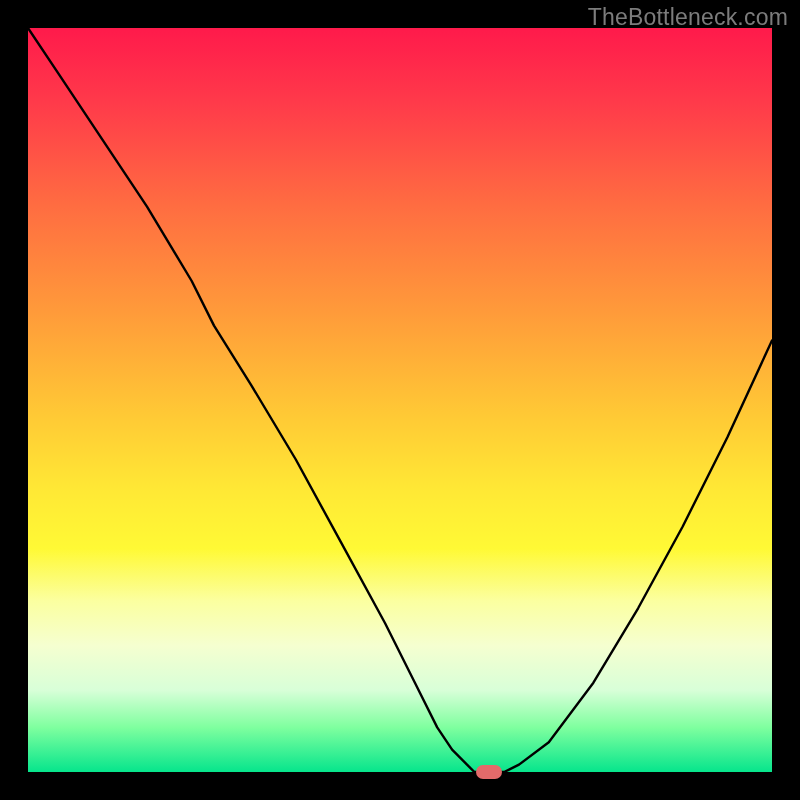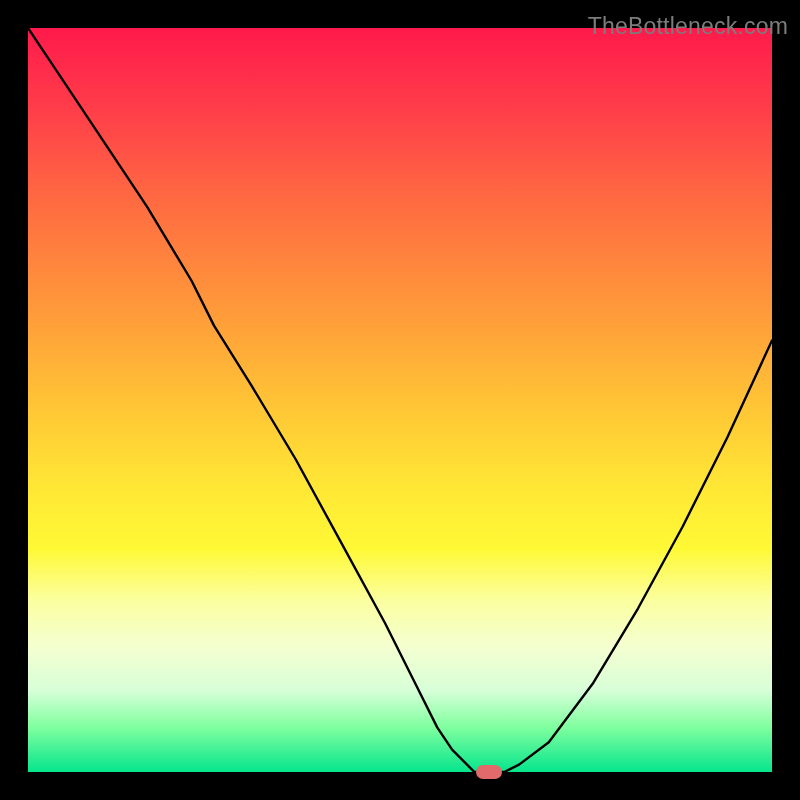--- a/index.html
+++ b/index.html
@@ -19,21 +19,20 @@
   .watermark {
     position: absolute;
     top: 4px;
     right: 12px;
     font-family: Arial, Helvetica, sans-serif;
     font-size: 23px;
     font-weight: 500;
     color: #7c7c7c;
     letter-spacing: 0.2px;
     z-index: 20;
-    margin-top: 9px;
   }
   .plot {
     position: absolute;
     left: 28px;
     top: 28px;
     width: 744px;
     height: 744px;
     background: linear-gradient(to bottom,
       #ff1a4b 0%,
       #ff3a4a 10%,

